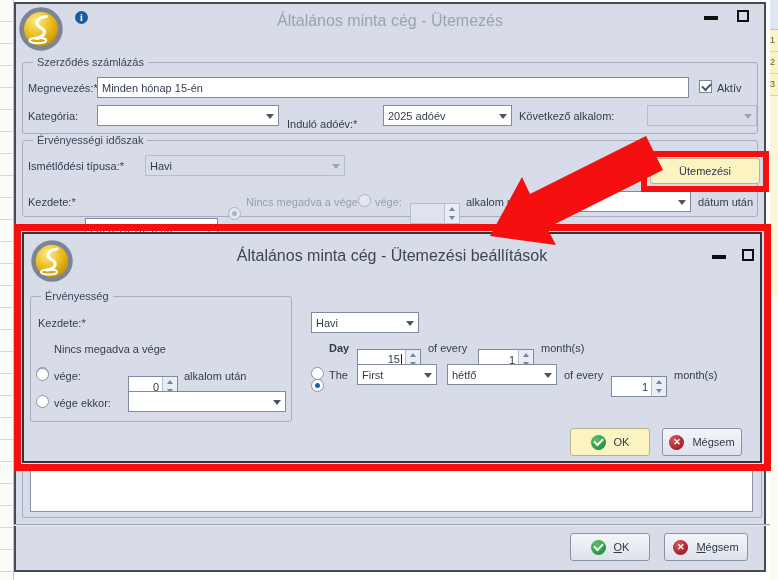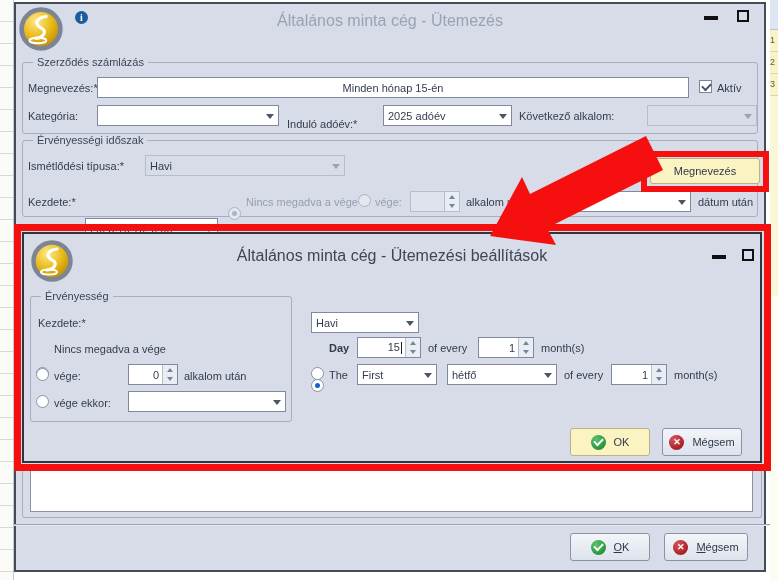--- a/index.html
+++ b/index.html
@@ -35,21 +35,21 @@
   .lbl.dis { color:#97a0b0; }
 
   .input, .dd, .spin { background:#fff; border:1px solid #7f8aa0; height:21px; display:flex; align-items:center; }
   .input { padding:0 4px; }
   .dd { justify-content:space-between; padding-left:4px; }
   .dd .arr { width:16px; height:100%; display:flex; align-items:center; justify-content:center; }
   .dd .arr::after { content:''; width:0; height:0; border:4px solid transparent; border-top:5px solid #4a5568; margin-top:5px; }
   .dd.disabled { background:#d7dce8; border-color:#b6bdcb; }
   .dd.disabled .arr::after { border-top-color:#9aa3b2; }
 
-  .spin { padding:0; }
+  .spin { padding:0;margin-top:12px; }
   .spin .val { flex:1; text-align:right; padding-right:3px; }
   .spin .btns { width:15px; height:100%; border-left:1px solid #b6bdcb; display:flex; flex-direction:column; }
   .spin .sbtn { flex:1; background:#e9edf4; display:flex; align-items:center; justify-content:center; }
   .spin .sbtn.up::after { content:''; border:3px solid transparent; border-bottom:4px solid #7a8499; margin-bottom:2px; }
   .spin .sbtn.dn::after { content:''; border:3px solid transparent; border-top:4px solid #7a8499; margin-top:2px; }
   .spin.disabled { background:#dfe3ed; border-color:#b6bdcb; }
   .caret { display:inline-block; width:1px; height:12px; background:#222; margin-left:1px; vertical-align:middle; }
 
   .radio { width:13px; height:13px; border-radius:50%; background:#fff; border:1px solid #8a93a6; }
   .radio.sel { position:relative; }
@@ -109,21 +109,21 @@
   </svg>
   <div class="abs infoicon" style="left:75px;top:11px;">i</div>
   <div class="abs title outer-t" style="left:14px;top:12px;width:752px;">Általános minta cég - Ütemezés</div>
   <div class="abs minbtn" style="left:704px;top:16px;"></div>
   <div class="abs maxbtn" style="left:737px;top:10px;"></div>
 
   <div class="abs group" style="left:22px;top:62px;width:736px;height:72px;">
     <span class="legend">Szerződés számlázás</span>
   </div>
   <div class="abs lbl" style="left:28px;top:81px;">Megnevezés:*</div>
-  <div class="abs input" style="left:97px;top:77px;width:592px;justify-content:center;">
+  <div class="abs input" style="left:97px;top:77px;width:592px;">
     <span>Minden hónap 15-én</span>
   </div>
   <div class="abs checkbox" style="left:699px;top:80px;"></div>
   <div class="abs lbl" style="left:717px;top:81px;">Aktív</div>
   <div class="abs lbl" style="left:28px;top:109px;">Kategória:</div>
   <div class="abs dd" style="left:97px;top:105px;width:182px;">
     <span></span>
       <span class="arr"></span>
   </div>
   <div class="abs lbl" style="left:287px;top:117px;">Induló adóév:*</div>
@@ -139,21 +139,21 @@
 
   <div class="abs group" style="left:22px;top:140px;width:736px;height:77px;">
     <span class="legend">Érvényességi időszak</span>
   </div>
   <div class="abs lbl" style="left:28px;top:159px;">Ismétlődési típusa:*</div>
   <div class="abs dd disabled" style="left:145px;top:155px;width:200px;">
     <span>Havi</span>
     <span class="arr"></span>
   </div>
   <div class="abs btn yellow" style="left:650px;top:158px;width:110px;height:26px;">
-    <span>Megnevezés</span>
+    <span>Ütemezési</span>
   </div>
   <div class="abs lbl" style="left:28px;top:195px;">Kezdete:*</div>
   <div class="abs dd" style="left:85px;top:174px;width:133px;margin-top:44px;">
     <span>2025.10.10. 0:00</span>
     <span class="arr"></span>
   </div>
   <div class="abs radio dis sel" style="left:228px;top:194px;"></div>
   <div class="abs lbl dis" style="left:246px;top:195px;">Nincs megadva a vége</div>
   <div class="abs radio dis" style="left:358px;top:194px;"></div>
   <div class="abs lbl dis" style="left:375px;top:195px;">vége:</div>

